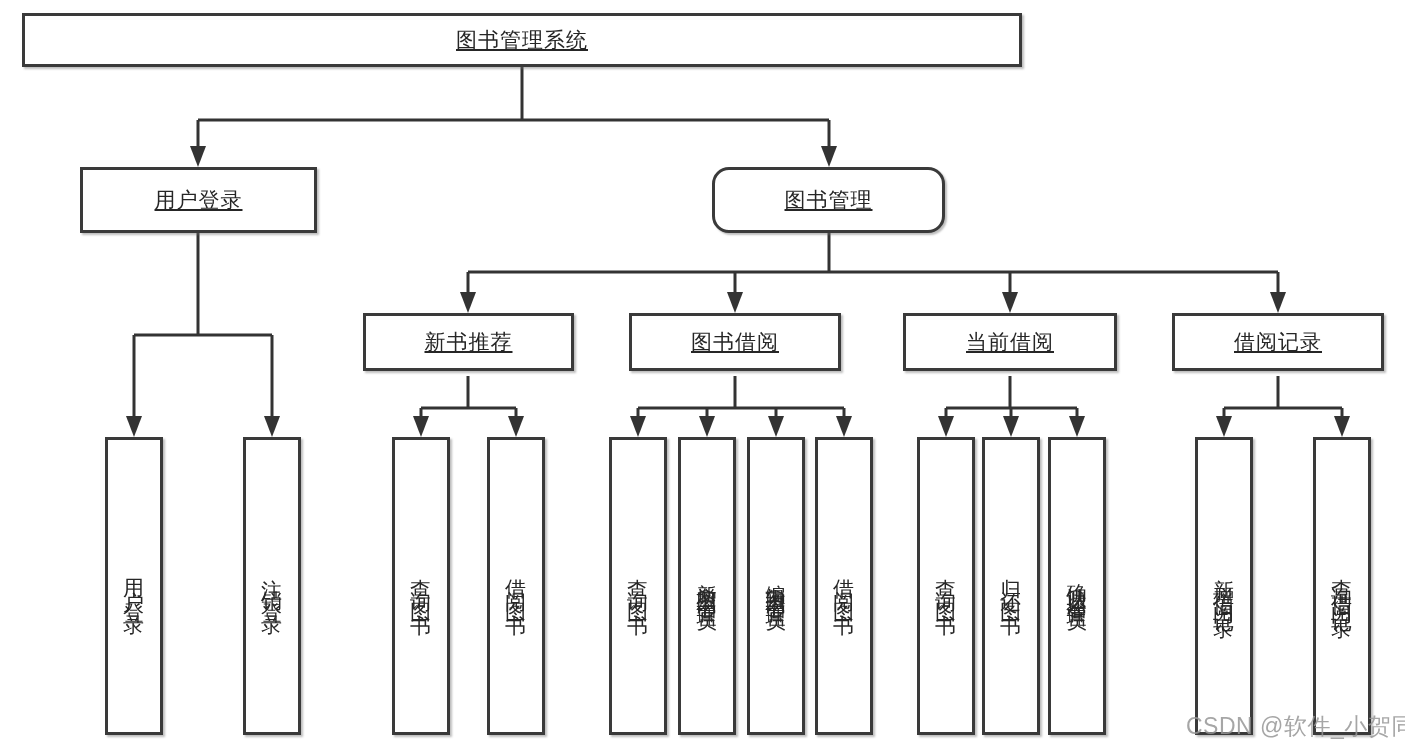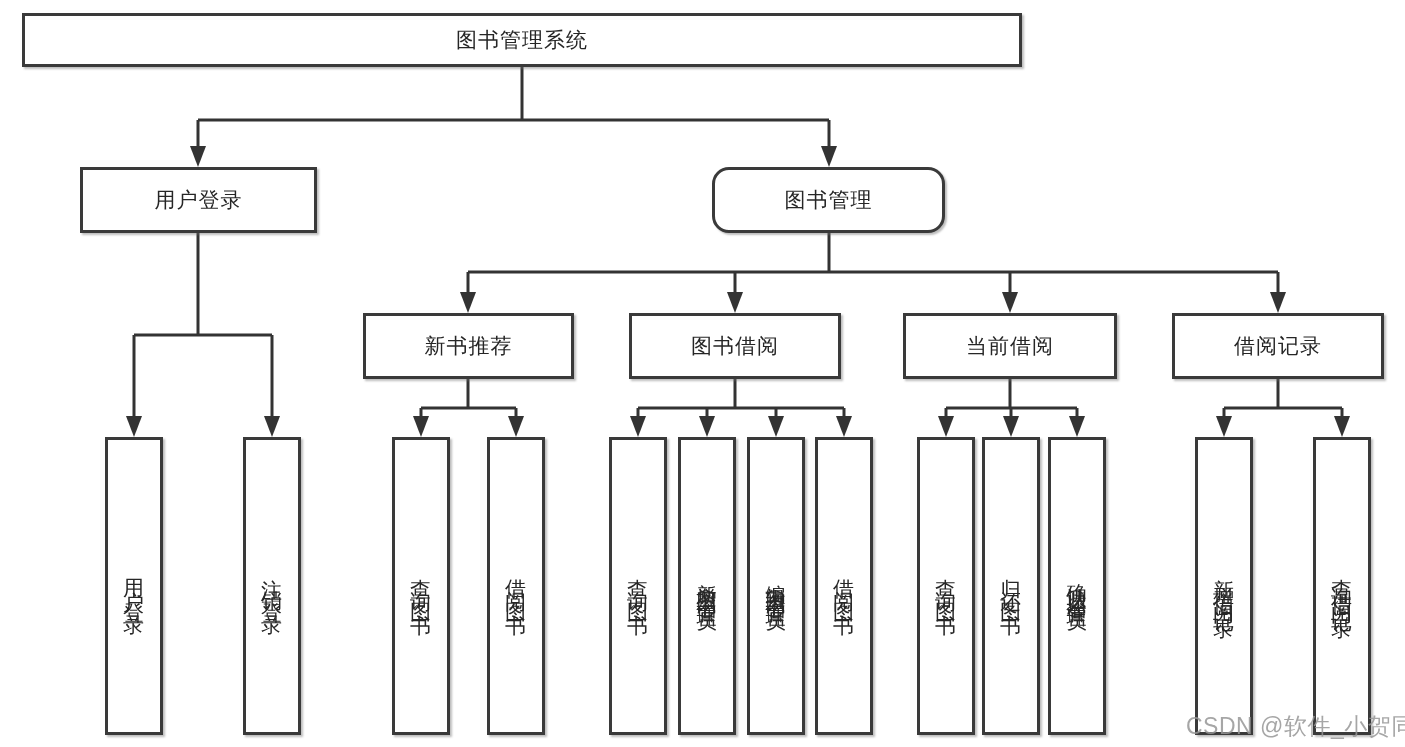--- a/index.html
+++ b/index.html
@@ -30,26 +30,27 @@
     display: flex;
     align-items: center;
     justify-content: center;
     z-index: 2;
     color: #262626;
   }
   .hnode {
     font-size: 21px;
     letter-spacing: 1px;
     white-space: nowrap;
+    text-decoration: underline;
   }
   .root {
     left: 22px; top: 13px; width: 1000px; height: 54px;
   }
   .lvl2 { top: 167px; height: 66px; }
-  .lvl3 { top: 313px; height: 66px; }
+  .lvl3 { top: 313px; height: 58px; }
   .vnode {
     top: 437px;
     width: 58px;
     height: 298px;
   }
   .vtext {
     writing-mode: vertical-rl;
     text-orientation: mixed;
     font-size: 21px;
     letter-spacing: 12px;

